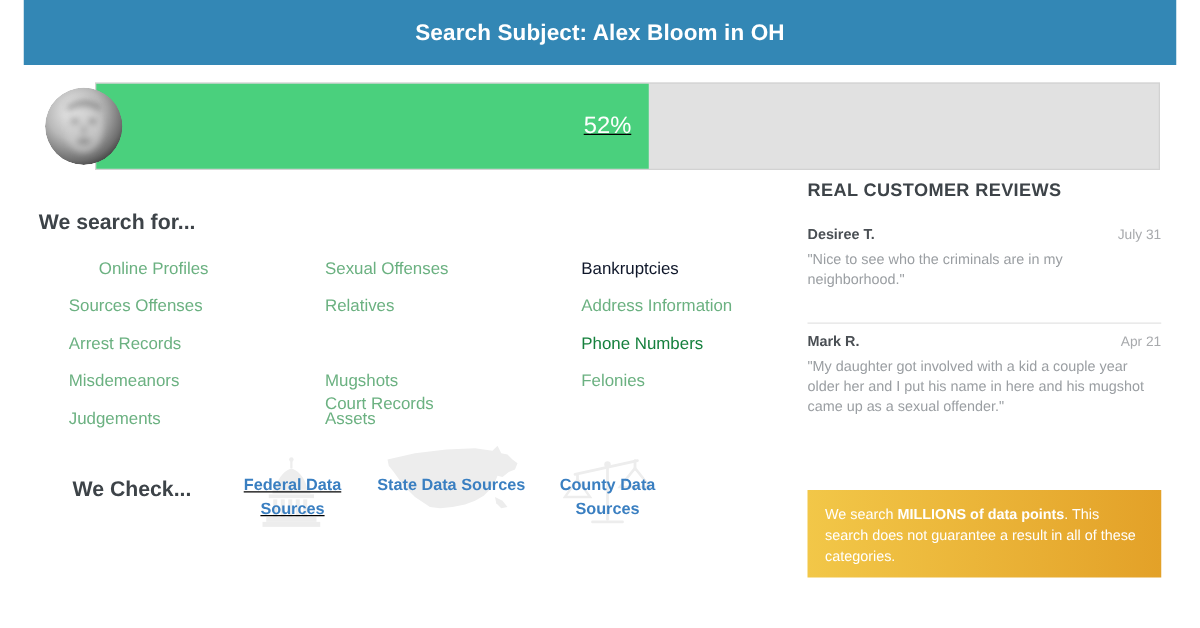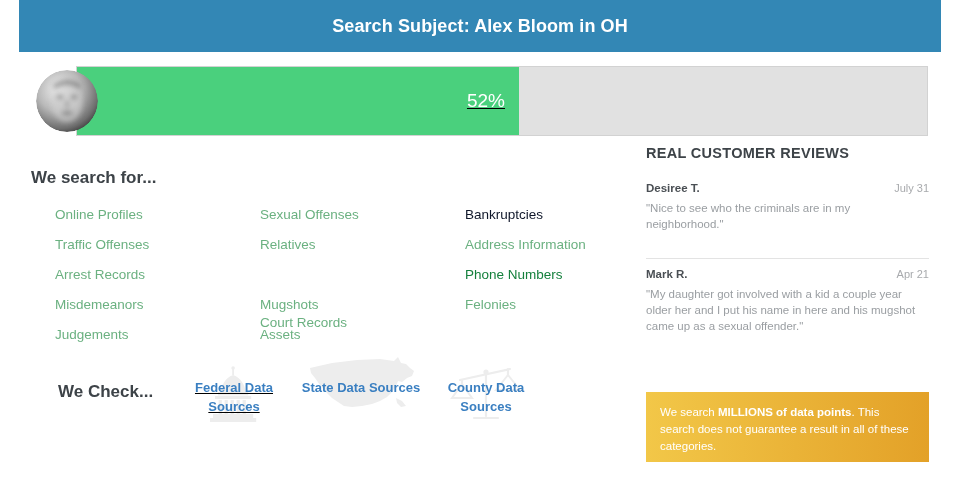--- a/index.html
+++ b/index.html
@@ -236,24 +236,24 @@
         <ellipse cx="31" cy="43" rx="6" ry="2.6" fill="#6f6f6f"></ellipse>
         <path d="M18 20 Q31 10 44 20 L44 15 Q31 6 18 15 Z" fill="#555"></path>
       </g>
     </g>
   </svg>
 </div>
 
 <div id="search-for-heading">We search for...</div>
 
 <div id="search-grid">
-  <div class="search-item" style="color: rgb(107, 177, 129);">Online Profiles</div>
+  <div class="search-item" style="color: rgb(107, 177, 129); margin-left: 24px;">Online Profiles</div>
   <div class="search-item" style="color: rgb(107, 177, 129);">Sexual Offenses</div>
   <div class="search-item" style="color: #0f172a;">Bankruptcies</div>
-  <div class="search-item" style="color: rgb(107, 177, 129);">Traffic Offenses</div>
+  <div class="search-item" style="color: rgb(107, 177, 129);">Sources Offenses</div>
   <div class="search-item" style="color: rgb(107, 177, 129);">Relatives</div>
   <div class="search-item" style="color: rgb(107, 177, 129);">Address Information</div>
   <div class="search-item" style="color: rgb(107, 177, 129);">Arrest Records</div>
   <div class="search-item" style="color: rgb(107, 177, 129); margin-top: 48px;">Court Records</div>
   <div class="search-item" style="color: #15803d;">Phone Numbers</div>
   <div class="search-item" style="color: rgb(107, 177, 129);">Misdemeanors</div>
   <div class="search-item" style="color: rgb(107, 177, 129);">Mugshots</div>
   <div class="search-item" style="color: rgb(107, 177, 129);">Felonies</div>
   <div class="search-item" style="color: rgb(107, 177, 129);">Judgements</div>
   <div class="search-item" style="color: rgb(107, 177, 129);">Assets</div>

